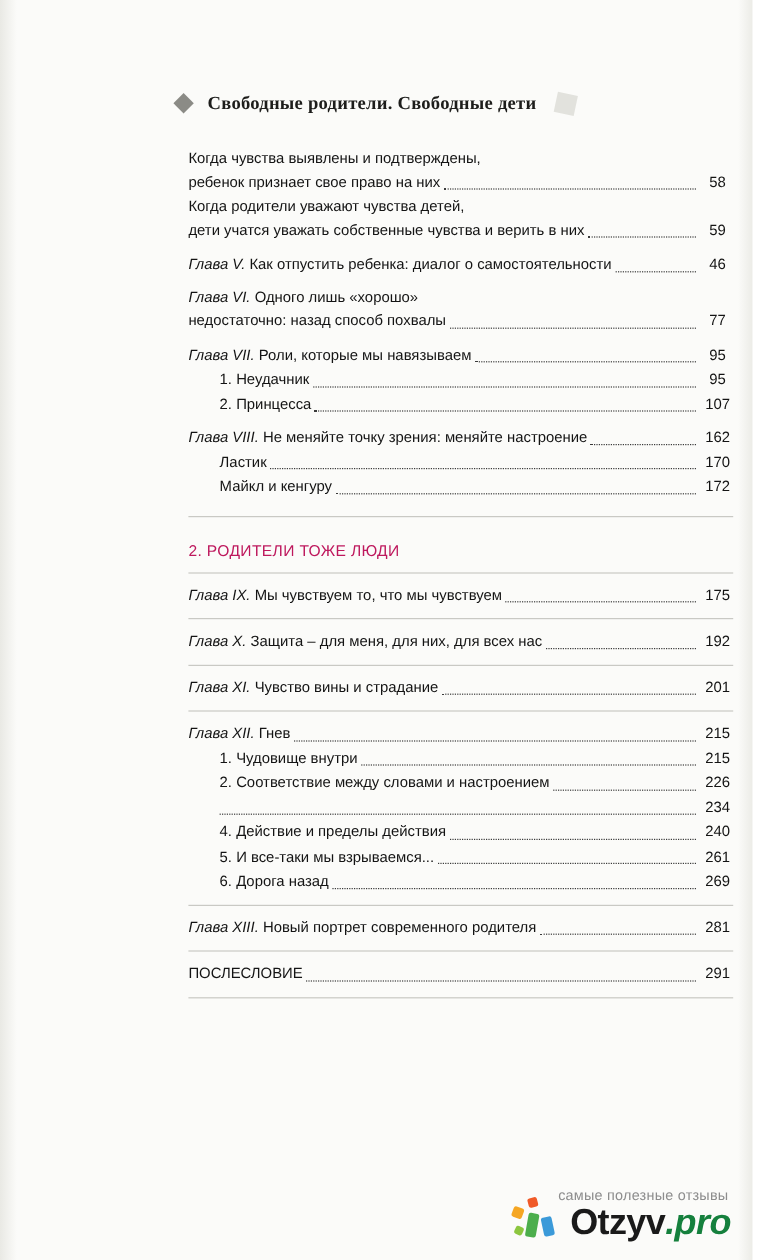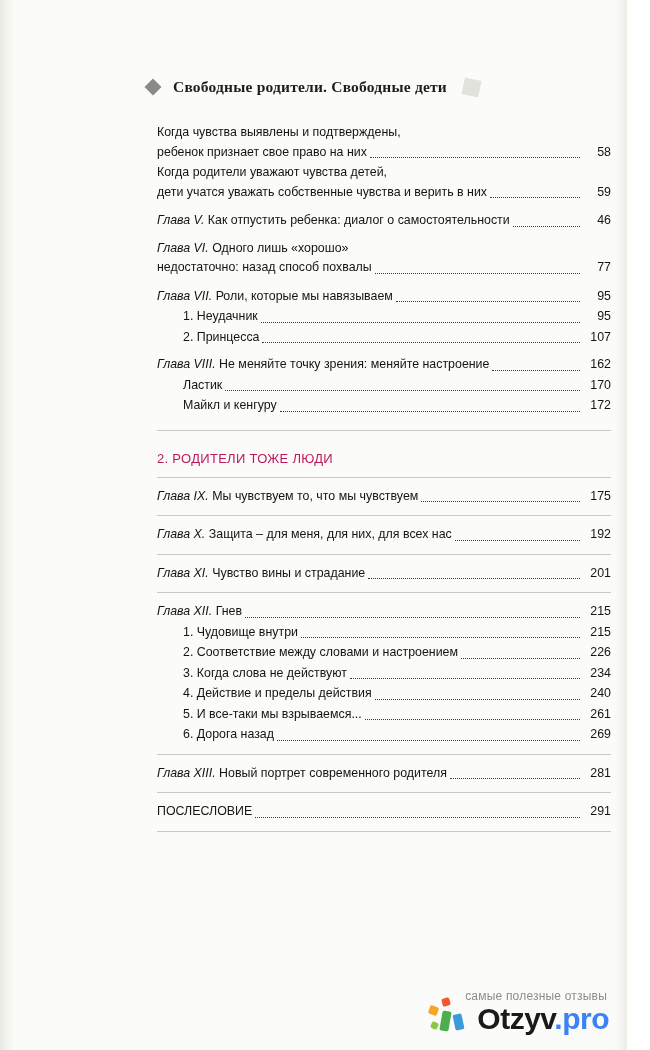--- a/index.html
+++ b/index.html
@@ -91,21 +91,21 @@
   }
   .entry .dots {
     flex: 1 1 auto;
     border-bottom: 1.4px dotted #3a3a3a;
     margin-bottom: 4px;
     min-width: 6px;
   }
   .entry .pg {
     padding-left: 5px;
     white-space: nowrap;
-    text-align: right;
+    text-align: center;
     min-width: 26px;
   }
 
   
   .plain {
     line-height: 19.5px;
     white-space: nowrap;
   }
 
   .ital {
@@ -168,21 +168,21 @@
   .d4 { width: 9px; height: 16px; background: #3b9ad9; left: 25px; top: 16px; border-radius: 3px; transform: rotate(-12deg); }
   .d5 { width: 7px; height: 7px;  background: #8cc63f; left: 2px;  top: 24px; transform: rotate(25deg); }
   .wm-text {
     font-size: 30px;
     font-weight: bold;
     letter-spacing: -0.5px;
     line-height: 1;
     color: #1a1a1a;
     padding-bottom: 2px;
   }
-  .wm-text .pro { color: #3b82f6; }
+  .wm-text .pro { color: #15803d; font-style: italic; }
 </style>
 </head>
 <body>
 
 <div class="page">
 
   <div class="running-head">
     <span class="rh-diamond"></span><span>Свободные родители. Свободные дети</span><span class="rh-square"></span>
   </div>
 
@@ -297,21 +297,20 @@
       <span class="txt">1. Чудовище внутри</span>
       <span class="dots"></span>
       <span class="pg">215</span>
     </div>
     <div class="entry indent1">
       <span class="txt">2. Соответствие между словами и настроением</span>
       <span class="dots"></span>
       <span class="pg">226</span>
     </div>
     <div class="entry indent1">
-      <span class="txt">3. Когда слова не действуют</span>
       <span class="dots"></span>
       <span class="pg">234</span>
     </div>
     <div class="entry indent1">
       <span class="txt">4. Действие и пределы действия</span>
       <span class="dots"></span>
       <span class="pg">240</span>
     </div>
     <div class="entry indent1">
       <span class="txt">5. И все-таки мы взрываемся...</span>

